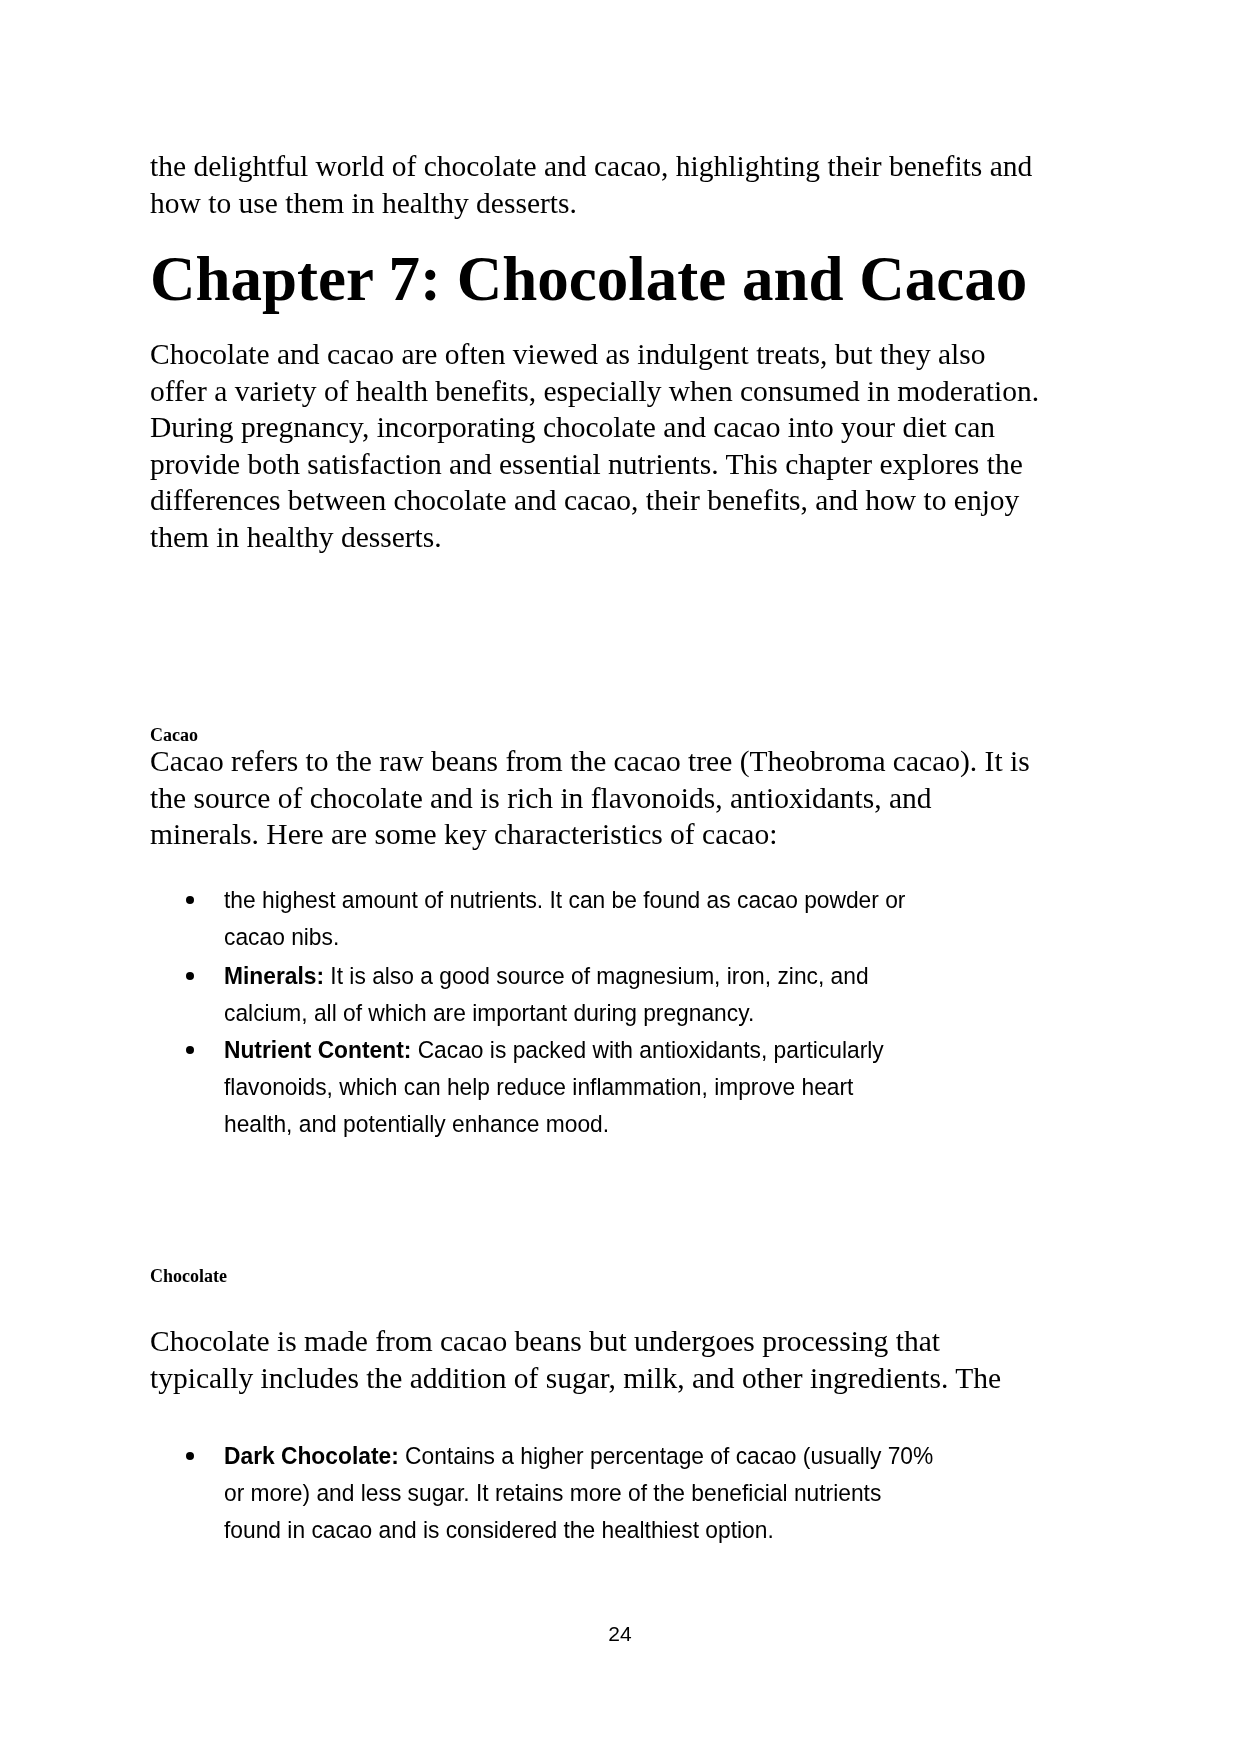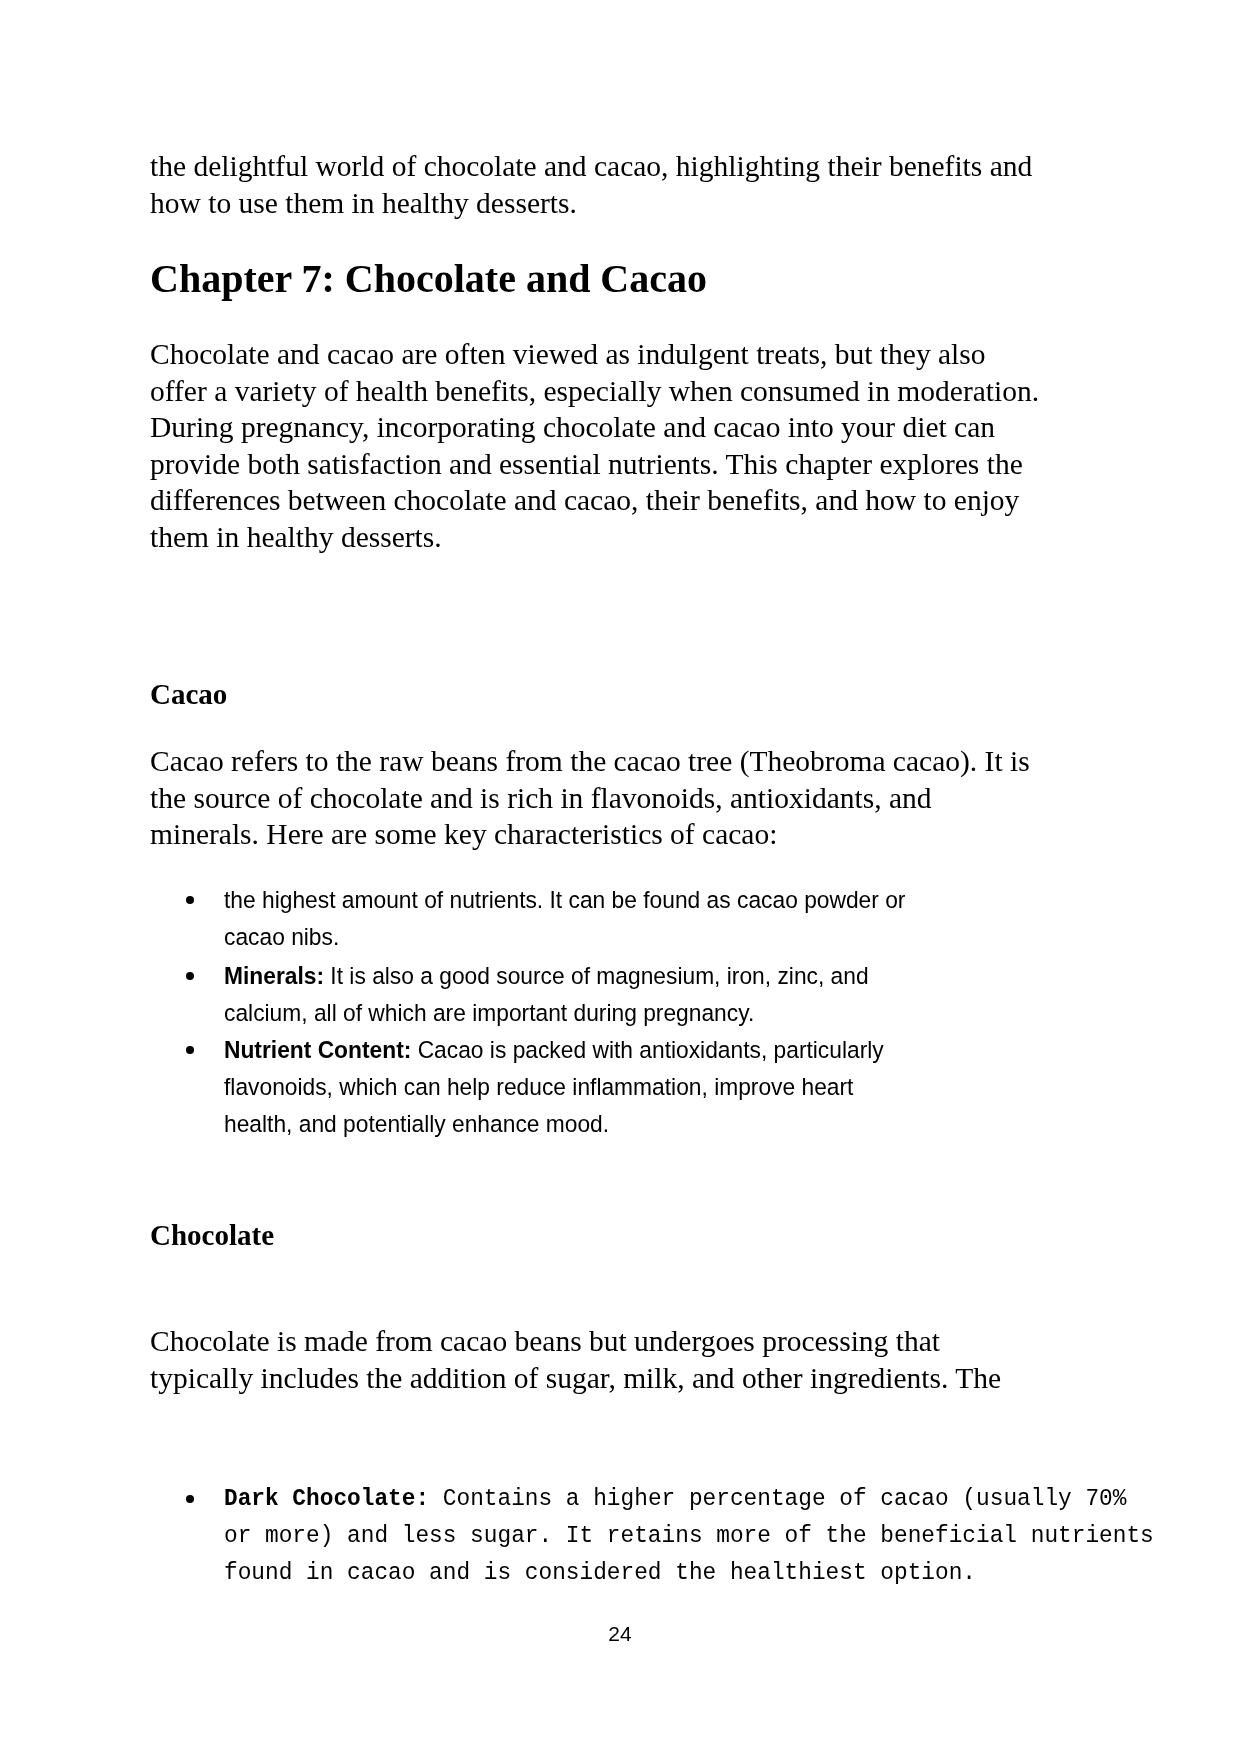--- a/index.html
+++ b/index.html
@@ -4,23 +4,23 @@
   <style>
     html, body { margin: 0; padding: 0; background: #ffffff; }
     body { width: 1240px; height: 1755px; position: relative; overflow: hidden; color: #000; }
     .page { position: absolute; left: 0; top: 0; width: 1240px; height: 1755px; background: #fff; }
     .blk { position: absolute; left: 150px; width: 960px; }
     .serif { font-family: "Liberation Serif", "DejaVu Serif", serif; }
     .sans { font-family: "Liberation Sans", "DejaVu Sans", sans-serif; }
     .line { display: block; white-space: nowrap; }
 
     .p-body { font-size: 29.5px; line-height: 36.5px; }
-    .h1 { font-size: 40px; font-weight: bold; line-height: 56px; }
+    .h1 { font-size: 63px; font-weight: bold; line-height: 56px; }
     .h2 { font-size: 37px; font-weight: bold; line-height: 44px; }
-    .h3 { font-size: 29px; font-weight: bold; line-height: 34px; }
+    .h3 { font-size: 18px; font-weight: bold; line-height: 34px; margin-top: 41px; }
 
     .bullets { position: absolute; left: 150px; width: 960px; }
     .bullet-item { position: relative; padding-left: 74px; }
     .bullet-dot { position: absolute; left: 36px; top: 15px; width: 8px; height: 8px; border-radius: 50%; background: #000; }
     .bullet-text { font-size: 24.5px; line-height: 37px; }
     .bullet-text .sq { display: inline-block; transform-origin: left center; white-space: nowrap; }
     .b { font-weight: bold; }
 
     .page-num { position: absolute; left: 0; width: 1240px; top: 1622px; text-align: center; font-size: 21px; }
   </style>
@@ -79,21 +79,21 @@
     </div>
   </div>
 
   <div class="blk serif h3" style="top:1218px;">Chocolate</div>
 
   <div class="blk serif p-body" style="top:1283px;margin-top:40px;">
     <span class="line">Chocolate is made from cacao beans but undergoes processing that</span>
     <span class="line">typically includes the addition of sugar, milk, and other ingredients. The</span>
   </div>
 
-  <div class="bullets sans" style="top:1480px;font-family:Liberation Mono, monospace;">
+  <div class="bullets sans" style="top:1437px;">
     <div class="bullet-item">
       <span class="bullet-dot"></span>
       <div class="bullet-text">
         <span class="line"><span class="sq" style="transform: scaleX(0.93);"><span class="b">Dark Chocolate:</span><span> Contains a higher percentage of cacao (usually 70%</span></span></span>
         <span class="line"><span class="sq" style="transform: scaleX(0.93);">or more) and less sugar. It retains more of the beneficial nutrients</span></span>
         <span class="line"><span class="sq" style="transform: scaleX(0.93);">found in cacao and is considered the healthiest option.</span></span>
       </div>
     </div>
   </div>
 

